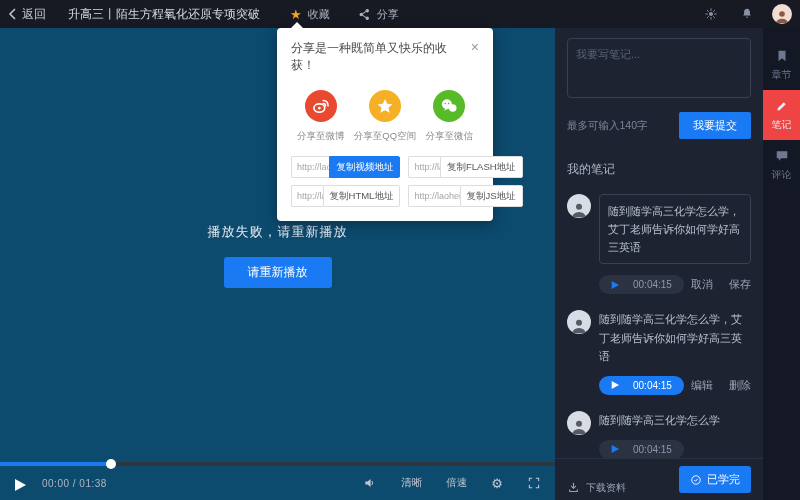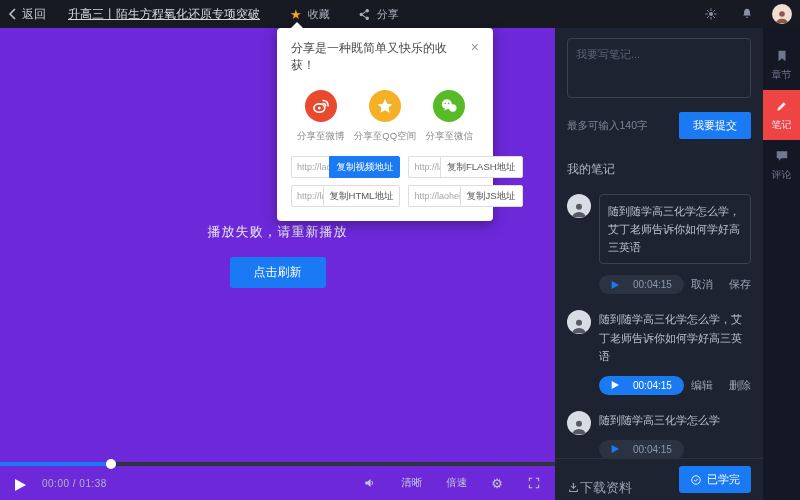--- a/index.html
+++ b/index.html
@@ -2,34 +2,34 @@
 <html><head>
 <meta charset="utf-8">
 <style>
   * { margin:0; padding:0; box-sizing:border-box; }
   html,body { width:800px; height:500px; overflow:hidden; }
   body { font-family:"Liberation Sans",sans-serif; background:#000; color:#cfd4e0; position:relative; }
 
   
   .topbar { height:28px; background:#171a23; display:flex; align-items:center; padding:0 8px; position:relative; z-index:5; }
   .back-group { display:flex; align-items:center; gap:6px; color:#c3c9d4; font-size:12px; cursor:pointer; }
-  .topbar-title { margin-left:22px; font-size:12px; color:#d5d9e2;text-decoration:underline; }
+  .topbar-title { margin-left:22px; font-size:12px; color:#d5d9e2; }
   .tb-action { display:flex; align-items:center; gap:6px; font-size:11px; color:#aab1c0; cursor:pointer; }
   .tb-action.fav { margin-left:30px; }
   .tb-action.share { margin-left:28px; }
   .star { color:#f6a623; font-size:13px; line-height:1; }
   .topbar-spacer { flex:1; }
   .tb-icon { width:14px; height:14px; margin-left:22px; }
   .tb-icon svg { width:100%; height:100%; }
   .avatar-top { width:20px; height:20px; border-radius:50%; margin-left:18px; background:#f1ddd2; overflow:hidden; display:flex; align-items:flex-end; justify-content:center; }
   .avatar-top svg { width:16px; height:16px; }
 
   
   .main { display:flex; height:472px; }
-  .video-area { flex:1; position:relative; background:#6d28d9; }
+  .video-area { flex:1; position:relative; background:#0c4a6e; }
 
   .error-box { position:absolute; left:0; right:0; top:195px; text-align:center; }
   .error-text { font-size:13px; color:#e8eaf0; letter-spacing:1px; }
   .refresh-btn { margin-top:16px; display:inline-block; background:#1a7af4; color:#fff; font-size:12px; padding:7px 24px; border-radius:3px; border:none; cursor:pointer; }
 
   .video-bottom { position:absolute; left:0; right:0; bottom:0; }
   .progress-track { height:4px; background:#30343c; position:relative; cursor:pointer; }
   .progress-fill { height:100%; background:#1a7af4; width:20%; }
   .progress-handle { position:absolute; top:-3px; width:10px; height:10px; border-radius:50%; background:#fff; margin-left:-5px; }
   .controls { height:34px; display:flex; align-items:center; padding:0 14px; }
@@ -57,21 +57,21 @@
   .note-text { font-size:11px; color:#b9c0cf; line-height:1.65; }
   .edit-box { border:1px solid #39404f; border-radius:4px; padding:7px 8px; min-height:56px; }
   .note-footer { display:flex; align-items:center; margin-top:11px; }
   .time-badge { display:flex; align-items:center; gap:14px; background:#2b3342; border-radius:11px; padding:4px 12px; font-size:10px; color:#8e98ab; cursor:pointer; }
   .time-badge svg { width:8px; height:8px; }
   .time-badge.blue { background:#1a7af4; color:#fff; }
   .note-actions { margin-left:auto; display:flex; gap:16px; }
   .note-action { font-size:11px; color:#9aa3b5; cursor:pointer; }
 
   .panel-bottom { position:absolute; left:0; right:0; bottom:0; height:42px; border-top:1px solid #2a3140; display:flex; align-items:center; padding:0 12px; }
-  .download-group { display:flex; align-items:center; color:#9aa3b5; font-size:13px; cursor:pointer;margin-top:16px; }
+  .download-group { display:flex; align-items:center; gap:6px; color:#9aa3b5; font-size:10px; cursor:pointer;margin-top:16px; }
   .download-group svg { width:13px; height:13px; }
   .done-btn { margin-left:auto; display:flex; align-items:center; gap:5px; background:#1a7af4; color:#fff; border:none; border-radius:3px; font-size:11px; padding:6px 11px; cursor:pointer; }
   .done-btn svg { width:12px; height:12px; }
 
   
   .side-toolbar { width:37px; background:#141824; padding-top:12px; display:flex; flex-direction:column; }
   .tool-item { height:50px; display:flex; flex-direction:column; align-items:center; justify-content:center; gap:5px; color:#6f7890; font-size:10px; cursor:pointer; }
   .tool-item svg { width:14px; height:14px; }
   .tool-item.active { background:#ef4444; color:#e6e9f0; }
 
@@ -147,21 +147,21 @@
       <path d="M3 23 a9 7 0 0 1 18 0 Z" fill="#8a5a48"></path>
     </svg>
   </div>
 </div>
 
 <div class="main">
 
   <div class="video-area">
     <div class="error-box">
       <div class="error-text">播放失败，请重新播放</div>
-      <button class="refresh-btn">点击刷新</button>
+      <button class="refresh-btn">请重新播放</button>
     </div>
 
     <div class="video-bottom">
       <div class="progress-track">
         <div class="progress-fill" style="width: 20%;"></div>
         <div class="progress-handle" style="left: 20%;"></div>
       </div>
       <div class="controls">
         <div class="play-btn">
           <svg viewBox="0 0 12 12">

